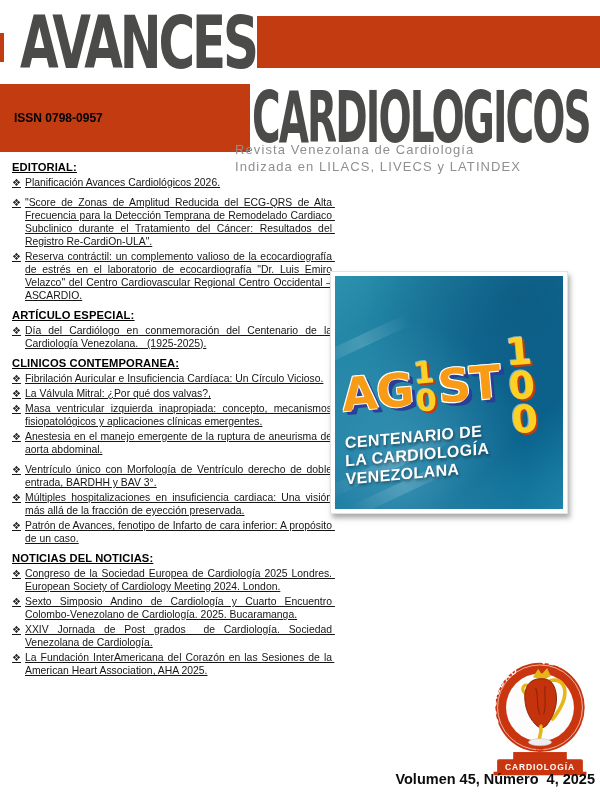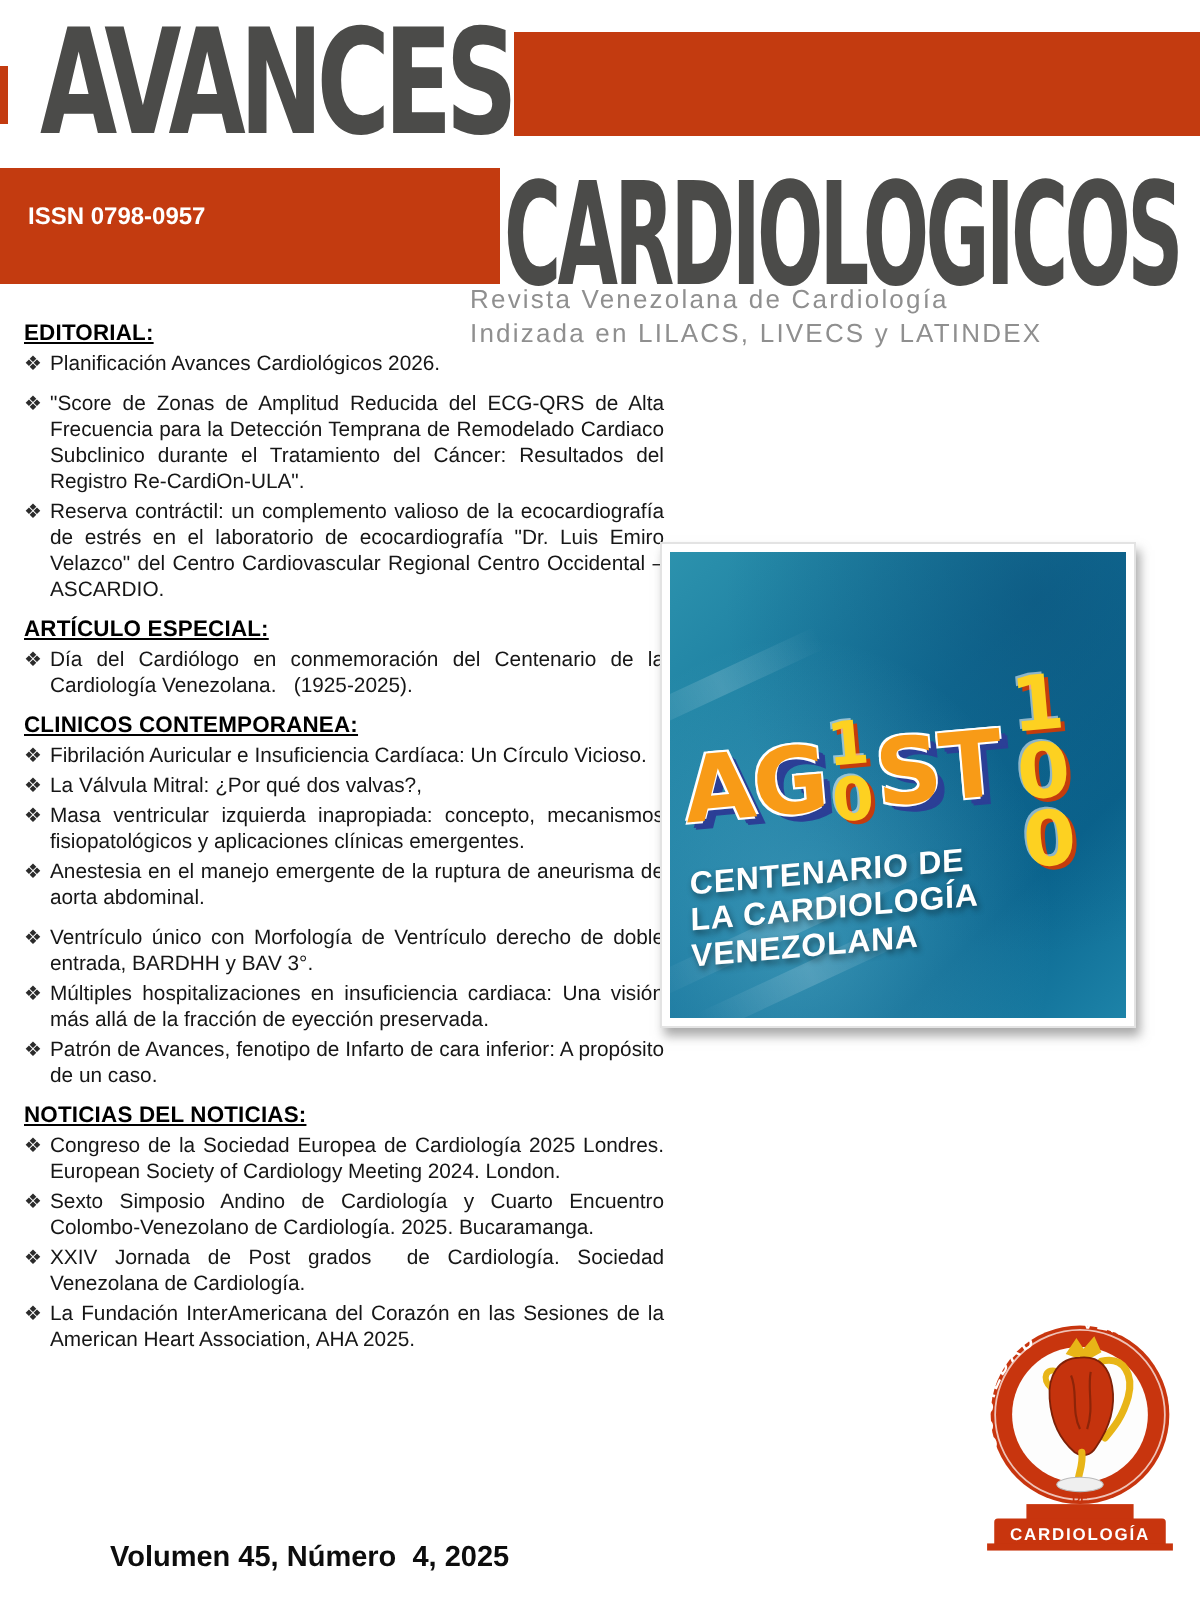--- a/index.html
+++ b/index.html
@@ -10,30 +10,30 @@
   html,body{margin:0;padding:0;}
   body{background:#777;font-family:"Liberation Sans",sans-serif;}
   .page{position:relative;width:600px;height:800px;background:#fff;overflow:hidden;margin:0 auto;}
 
   
   .red-top-block{position:absolute;left:257px;top:16px;width:343px;height:52px;background:var(--accent);}
   .left-edge-mark{position:absolute;left:0;top:33px;width:4px;height:29px;background:var(--accent);}
   .title-avances{position:absolute;left:20px;top:6px;font-family:"DejaVu Sans",sans-serif;
     font-size:64px;font-weight:bold;color:var(--title-ink);letter-spacing:-4px;line-height:1;
     transform:scale(.78,1.14);transform-origin:left top;white-space:nowrap;}
-  .red-band-left{position:absolute;left:0;top:84px;width:250px;height:58px;background:var(--accent);
-    color:#ffffff;font-weight:bold;font-size:12px;line-height:16px;padding:16px 0 0 14px;box-sizing:border-box;}
+  .red-band-left{position:absolute;left:0;top:84px;width:250px;height:68px;background:var(--accent);
+    color:#000000;font-weight:bold;font-size:12px;line-height:16px;padding:26px 0 0 14px;box-sizing:border-box;}
   .title-cardiologicos{position:absolute;left:252px;top:82px;font-family:"DejaVu Sans",sans-serif;
     font-size:62px;font-weight:bold;color:var(--title-ink);letter-spacing:-3px;line-height:1;
     transform:scale(.63,1.15);transform-origin:left top;white-space:nowrap;}
   .journal-subtitle{position:absolute;left:235px;top:142px;width:360px;text-align:left;
     color:var(--subtitle-ink);font-size:13px;letter-spacing:1.1px;line-height:16.5px;}
 
   
-  .toc{position:absolute;left:12px;top:161px;width:320px;color:var(--body-ink);}
+  .toc{position:absolute;left:12px;top:161px;width:320px;color:var(--body-ink);text-decoration:underline;}
   .toc-section{margin-bottom:7px;}
   .toc-heading{font-size:11.2px;font-weight:bold;color:#000;text-decoration:underline;
     margin-bottom:2px;line-height:13px;letter-spacing:.1px;}
   .toc-item{display:flex;margin-bottom:2px;}
   .toc-bullet{flex:0 0 13px;font-size:10px;line-height:13px;color:#2b2b2b;}
   .toc-item-text{flex:1;font-size:10.4px;line-height:13px;text-align:justify;white-space:pre-wrap;}
 
   
   .poster{position:absolute;left:330px;top:271px;width:238px;height:243px;background:#fff;
     padding:4px;box-sizing:border-box;border:1px solid #e3e3e3;box-shadow:2px 4px 5px rgba(100,100,100,.55);}
@@ -52,21 +52,21 @@
   .pw-col{font-family:"DejaVu Sans",sans-serif;font-weight:800;color:var(--poster-yellow);
     white-space:pre-line;text-align:center;text-shadow:-1px -1px 0 #fff8,2px 2px 0 #c43c0d;}
   .pw-col.mid{font-size:30px;line-height:.92;margin:0 2px;transform:translateY(5px);}
   .pw-col.right{font-size:38px;line-height:.9;margin-left:8px;transform:translateY(36px);}
   .poster-subtitle{position:absolute;left:10px;top:152px;color:#fff;font-weight:800;font-size:16px;
     line-height:1.12;white-space:pre-line;letter-spacing:.4px;transform:rotate(-5deg) skewX(-4deg);
     text-shadow:1px 2px 3px rgba(0,0,0,.45);}
 
   
   .svc-logo{position:absolute;left:486px;top:652px;width:108px;height:134px;}
-  .footer-volume{position:absolute;left:55px;top:771px;width:540px;text-align:left;
+  .footer-volume{position:absolute;left:55px;top:771px;width:540px;text-align:right;
     font-size:14.5px;font-weight:bold;color:#0d0d0d;white-space:pre;}
 </style>
 </head>
 <body>
 
 <div class="page">
 
   <div class="left-edge-mark"></div>
   <div class="red-top-block"></div>
   <div class="title-avances">AVANCES</div>

